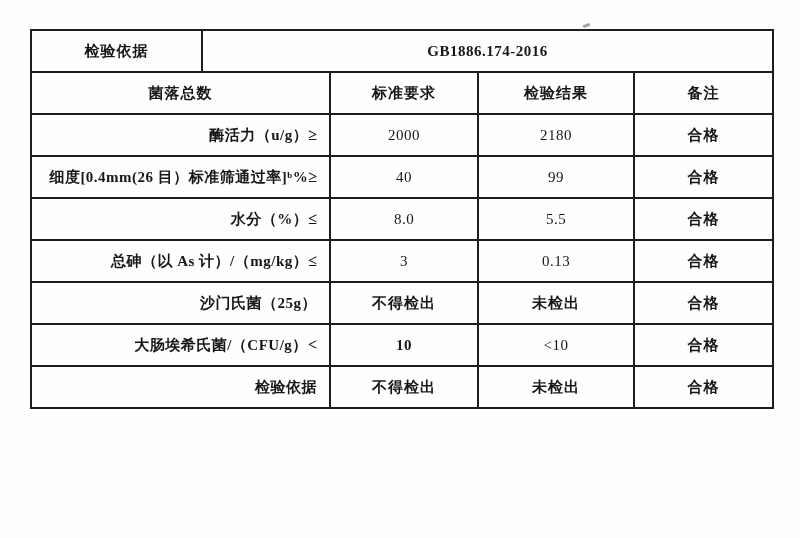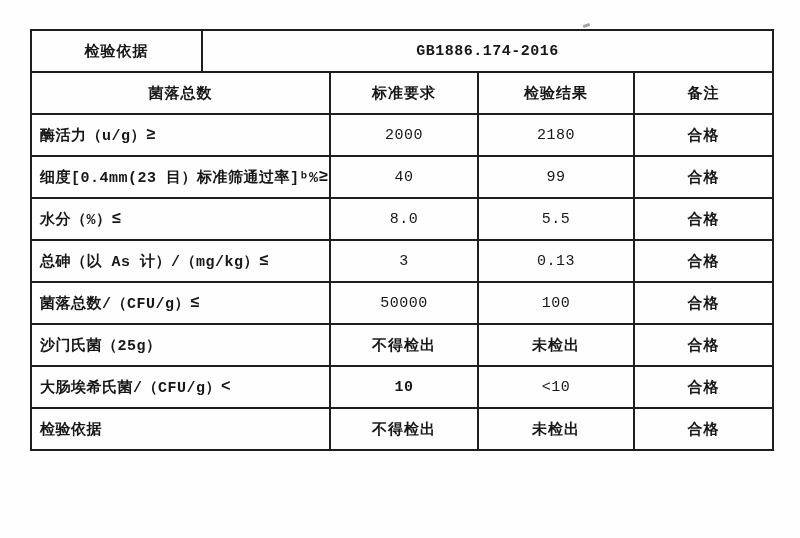--- a/index.html
+++ b/index.html
@@ -5,21 +5,21 @@
   html, body {
     margin: 0;
     padding: 0;
     background: #ffffff;
   }
   .page {
     position: relative;
     width: 800px;
     height: 538px;
     background: #fefefe;
-    font-family: Liberation Mono, monospace;
+    font-family: Liberation Serif, serif;
     color: #171717;
     overflow: hidden;
   }
   table.report {
     position: absolute;
     left: 30px;
     top: 29px;
     border-collapse: collapse;
     table-layout: fixed;
     width: 742px;
@@ -33,21 +33,21 @@
     overflow: hidden;
     white-space: nowrap;
   }
   .center { text-align: center; }
   .cn { font-weight: 600; letter-spacing: 1px; }
   .num { font-weight: 500; letter-spacing: 0.5px; }
   .bold { font-weight: 700; margin-left: 17px; }
   .item-cell .line {
     display: flex;
     align-items: center;
-    justify-content: flex-start;
+    justify-content: flex-end;
     padding: 0 12px 0 8px;
   }
   .item-text {
     font-weight: 600;
     letter-spacing: 0.5px;
   }
   .op {
     font-weight: 600;
     font-size: 16px;
   }
@@ -99,21 +99,21 @@
         </div>
       </td>
       <td class="center num">2000</td>
       <td class="center num">2180</td>
       <td class="center cn">合格</td>
     </tr>
 
     <tr>
       <td colspan="2" class="item-cell">
         <div class="line">
-          <span class="item-text">细度[0.4mm(23 目）标准筛通过率]ᵇ%</span>
+          <span class="item-text">细度[0.4mm(26 目）标准筛通过率]ᵇ%</span>
           <span class="op">≥</span>
         </div>
       </td>
       <td class="center num">40</td>
       <td class="center num">99</td>
       <td class="center cn">合格</td>
     </tr>
 
     <tr>
       <td colspan="2" class="item-cell">
@@ -133,31 +133,20 @@
           <span class="item-text">总砷（以 As 计）/（mg/kg）</span>
           <span class="op">≤</span>
         </div>
       </td>
       <td class="center num">3</td>
       <td class="center num">0.13</td>
       <td class="center cn">合格</td>
     </tr>
 
 
-    <tr>
-      <td colspan="2" class="item-cell">
-        <div class="line">
-          <span class="item-text">菌落总数/（CFU/g）</span>
-          <span class="op">≤</span>
-        </div>
-      </td>
-      <td class="center num">50000</td>
-      <td class="center num">100</td>
-      <td class="center cn">合格</td>
-    </tr>
 
 
     <tr>
       <td colspan="2" class="item-cell">
         <div class="line">
           <span class="item-text">沙门氏菌（25g）</span>
           <span class="op"></span>
         </div>
       </td>
       <td class="center cn">不得检出</td>

